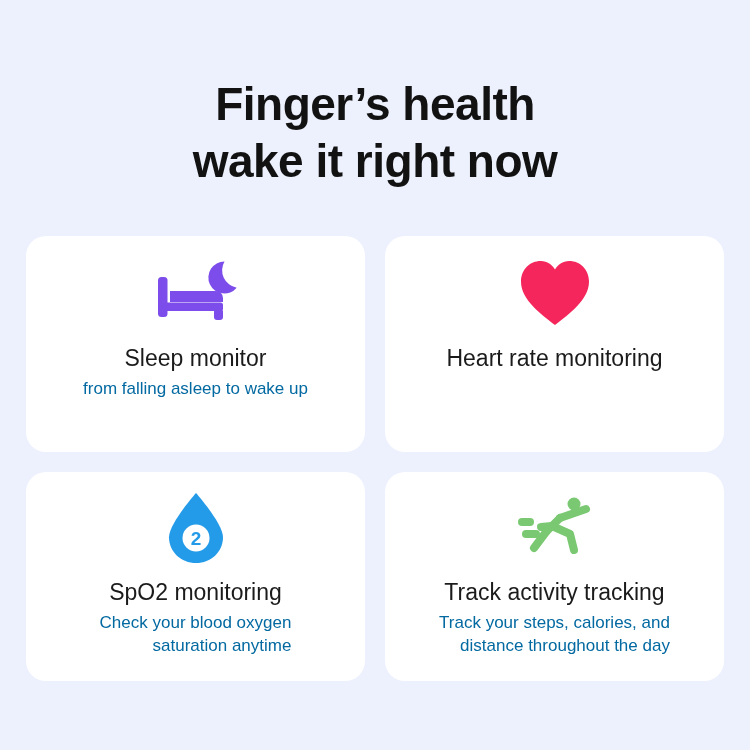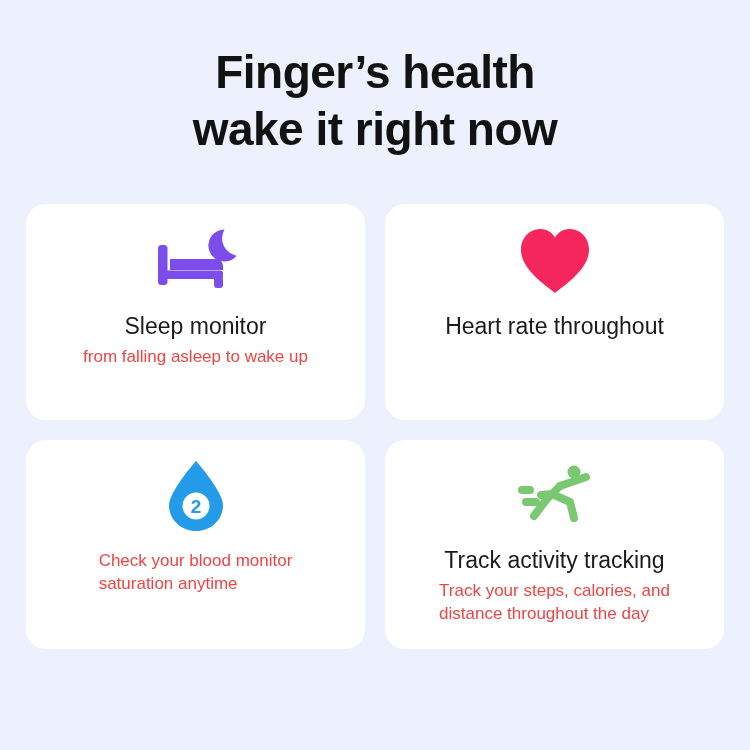--- a/index.html
+++ b/index.html
@@ -11,20 +11,21 @@
     height: 750px;
     background: #edf1fd;
     font-family: "Liberation Sans", sans-serif;
     overflow: hidden;
   }
   .page {
     position: relative;
     width: 750px;
     height: 594px;
     box-sizing: border-box;
+    margin-top: 32px;
   }
 
   
   .headline {
     position: absolute;
     left: 0;
     top: 44px;
     width: 750px;
     text-align: center;
     color: #121212;
@@ -69,23 +70,23 @@
   .card-title {
     font-size: 23px;
     color: #1b1b1b;
     line-height: 28px;
     text-align: center;
     margin-top: 2px;
     white-space: pre;
   }
   .card-sub {
     font-size: 17px;
-    color: #ef4444;
+    color: #0369a1;
     line-height: 23px;
-    text-align: left;
+    text-align: right;
     margin-top: 5px;
     padding: 0 14px;
     white-space: pre-line;
   }
 
   
   .card-sleep .icon-wrap { height: 100px; padding-top: 6px; }
   .card-heart .icon-wrap { height: 100px; padding-top: 6px; }
   .card-spo2  .icon-wrap { height: 96px;  padding-top: 8px; }
   .card-activity .icon-wrap { height: 96px; padding-top: 8px; }
@@ -122,32 +123,33 @@
       <div class="card-title">Sleep monitor</div>
       <div class="card-sub">from falling asleep to wake up</div>
     </div>
 
     <div class="card card-heart">
       <div class="icon-wrap">
         <svg width="76" height="70" viewBox="0 0 76 70" aria-hidden="true">
           <path d="M38 68C24 57 4 43 4 24.5 4 12.6 12.9 4 23.8 4 30.4 4 35.2 7.6 38 12.6 40.8 7.6 45.6 4 52.2 4 63.1 4 72 12.6 72 24.5 72 43 52 57 38 68z" fill="#f4265b"></path>
         </svg>
       </div>
-      <div class="card-title">Heart rate throughout</div>
+      <div class="card-title">Heart rate monitoring</div>
     </div>
 
     <div class="card card-spo2">
       <div class="icon-wrap">
         <svg width="62" height="74" viewBox="0 0 62 74" aria-hidden="true">
           <path d="M31 2C31 2 4 32.5 4 46.2 4 60.9 16.1 72 31 72s27-11.1 27-25.8C58 32.5 31 2 31 2z" fill="#249be8"></path>
           <circle cx="31" cy="47" r="13.5" fill="#ffffff"></circle>
           <text x="31" y="53.5" text-anchor="middle" font-family="Liberation Sans, sans-serif" font-size="19" font-weight="bold" fill="#249be8">2</text>
         </svg>
       </div>
-      <div class="card-sub">Check your blood monitor
+      <div class="card-title">SpO2 monitoring</div>
+      <div class="card-sub">Check your blood oxygen
 saturation anytime</div>
     </div>
 
     <div class="card card-activity">
       <div class="icon-wrap">
         <svg width="86" height="64" viewBox="0 0 86 64" aria-hidden="true">
           <g fill="none" stroke="#7ac972" stroke-width="8" stroke-linecap="round" stroke-linejoin="round">
 
             <path d="M48 22 L74 13"></path>
 

